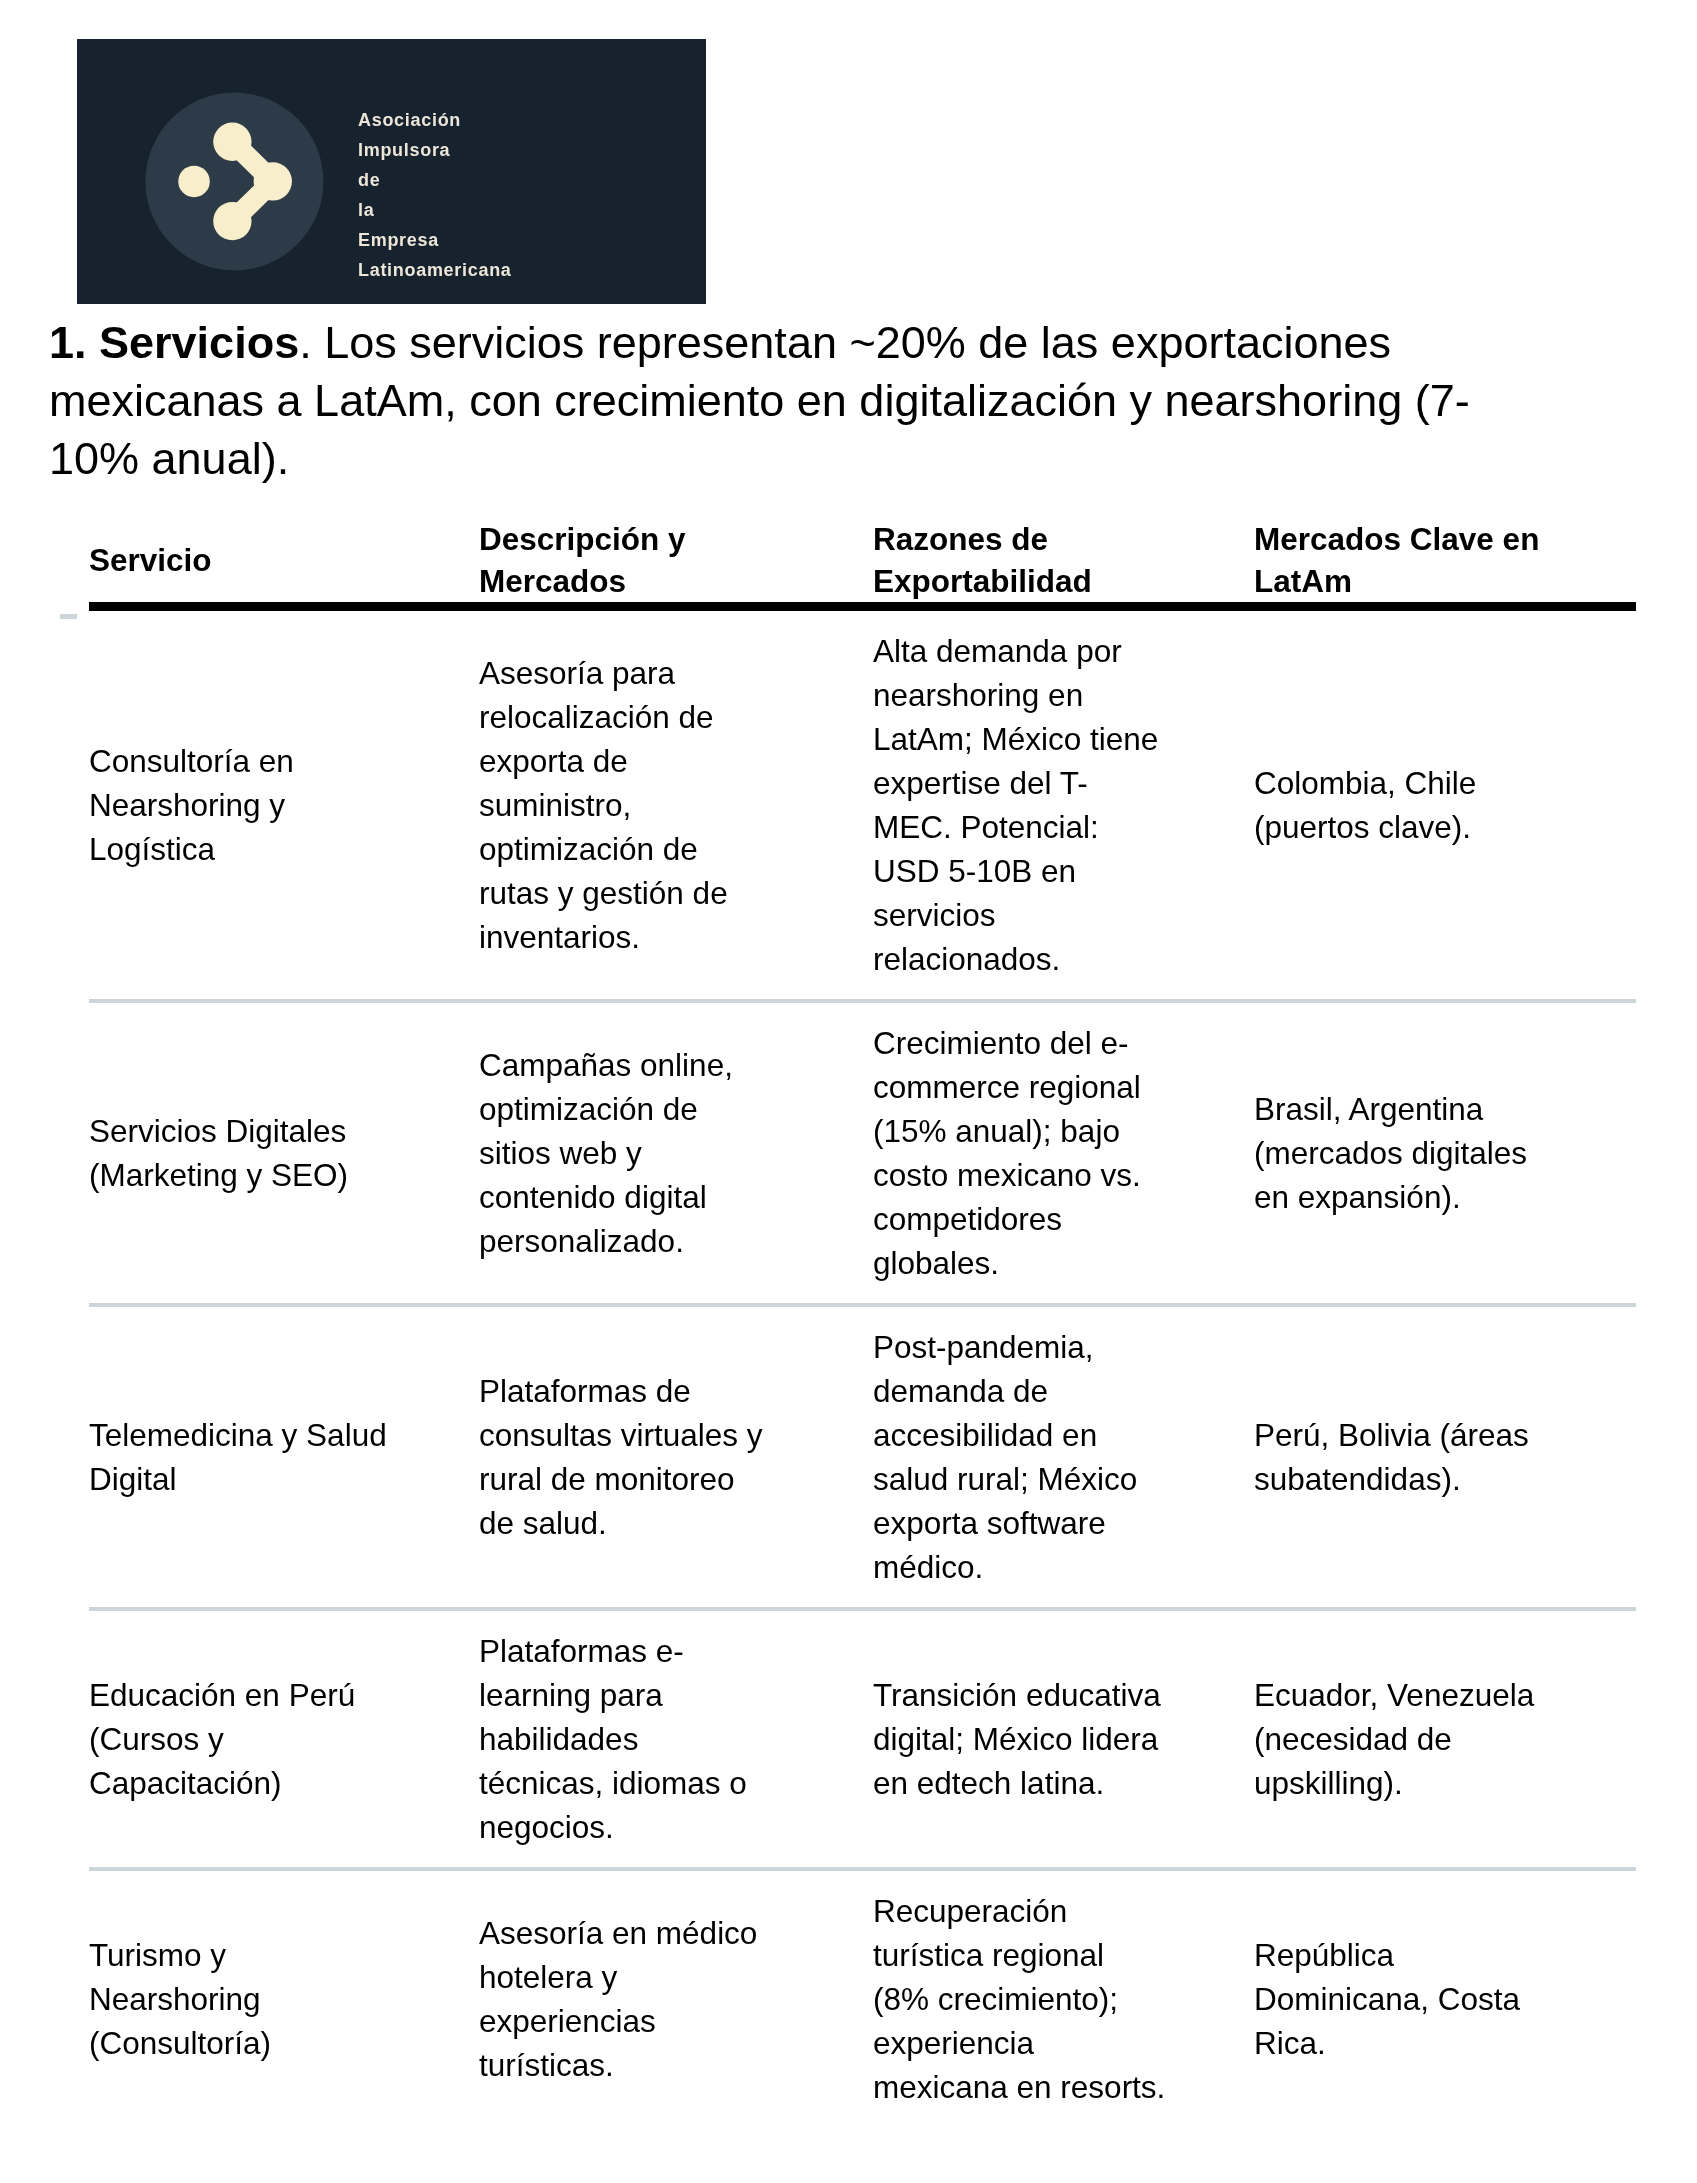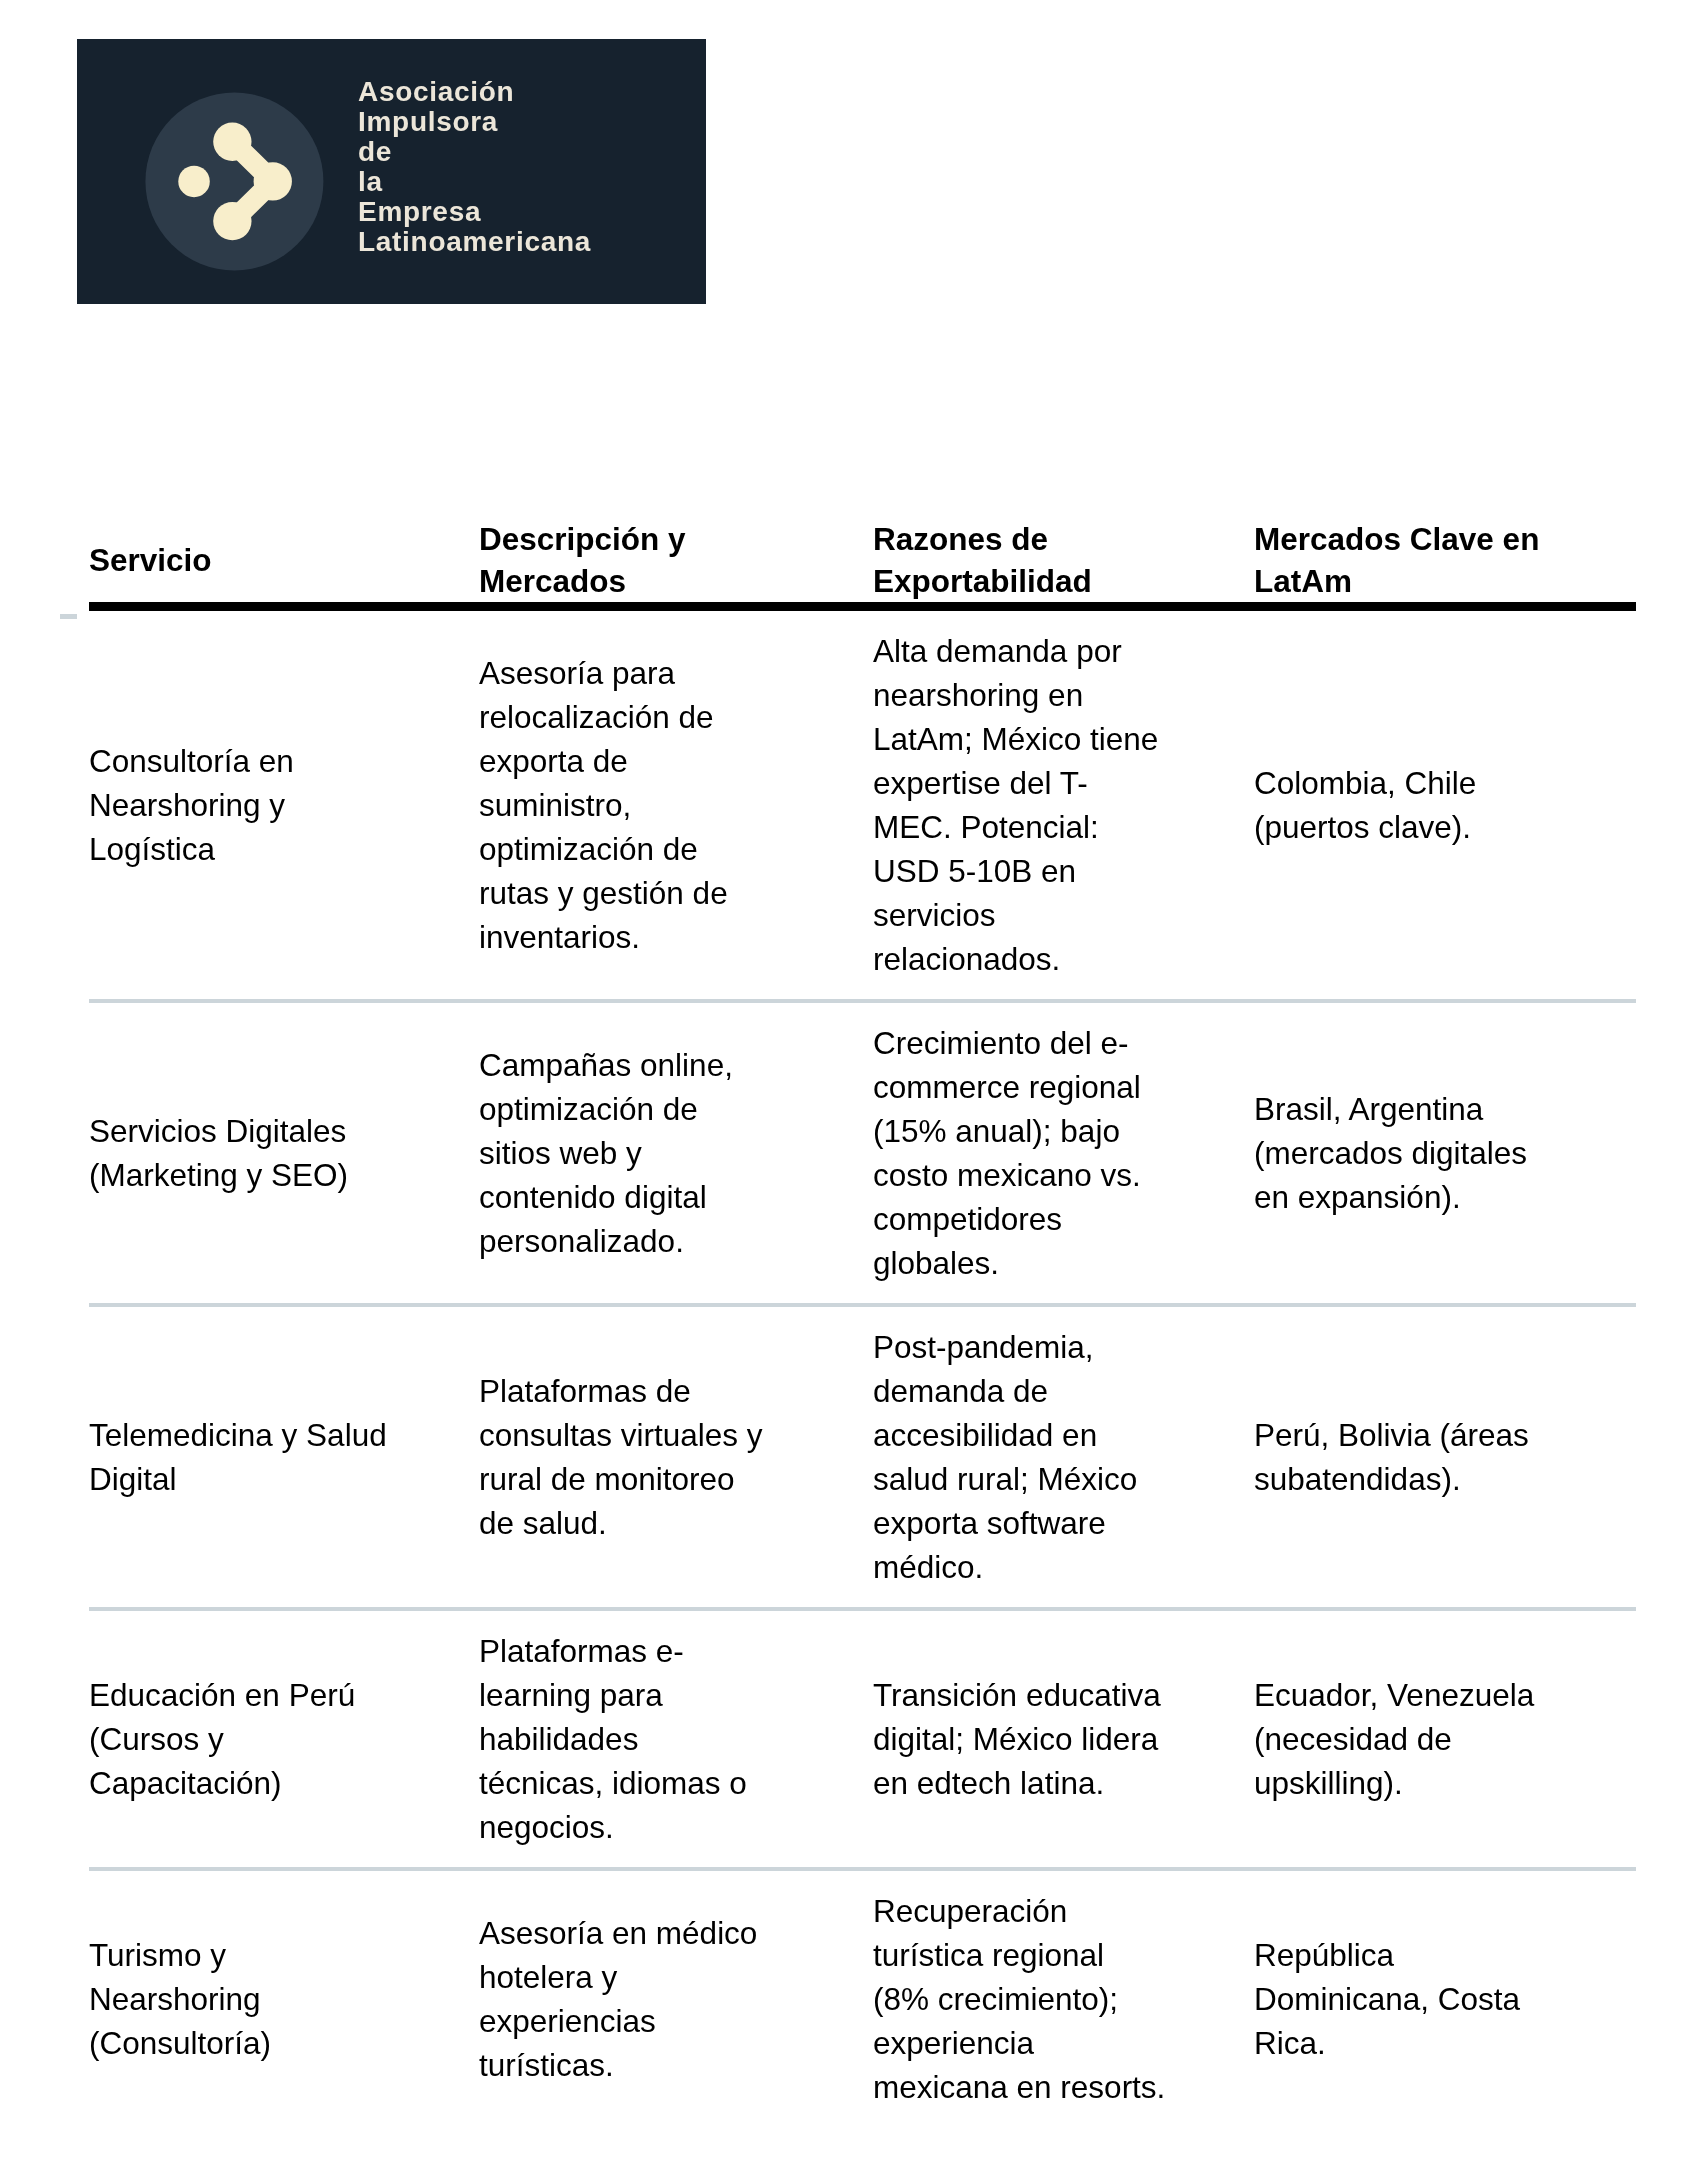--- a/index.html
+++ b/index.html
@@ -28,22 +28,22 @@
     left:77px; top:39px;
     width:629px; height:265px;
     background:var(--logo-bg);
   }
   .logo-box svg{position:absolute;left:0;top:0;width:629px;height:265px;}
   .logo-mark-circle{fill:var(--logo-circle);}
   .logo-mark-shape{fill:var(--logo-cream);}
   .logo-mark-stroke{fill:none;stroke:var(--logo-cream);stroke-width:30;stroke-linecap:round;stroke-linejoin:round;}
   .logo-text{
     position:absolute;
-    left:281px; top:38px;
-    font-size:28px;
+    left:281px; top:66px;
+    font-size:18px;
     line-height:30px;
     font-weight:bold;
     letter-spacing:0.7px;
     color:var(--logo-text);
   }
 
   
   .heading{
     position:absolute;
     left:49px; top:314px;
@@ -116,20 +116,23 @@
     <div class="logo-text">
       <div>Asociación</div>
       <div>Impulsora</div>
       <div>de</div>
       <div>la</div>
       <div>Empresa</div>
       <div>Latinoamericana</div>
     </div>
   </div>
 
+  <div class="heading">
+    <span class="hbold">1. Servicios</span><span>. Los servicios representan ~20% de las exportaciones mexicanas a LatAm, con crecimiento en digitalización y nearshoring (7-10% anual).</span>
+  </div>
 
   <div class="rule-cap"></div>
 
   <div class="tbl-wrap">
     <table>
       <colgroup>
           <col class="c1">
           <col class="c2">
           <col class="c3">
           <col class="c4">

